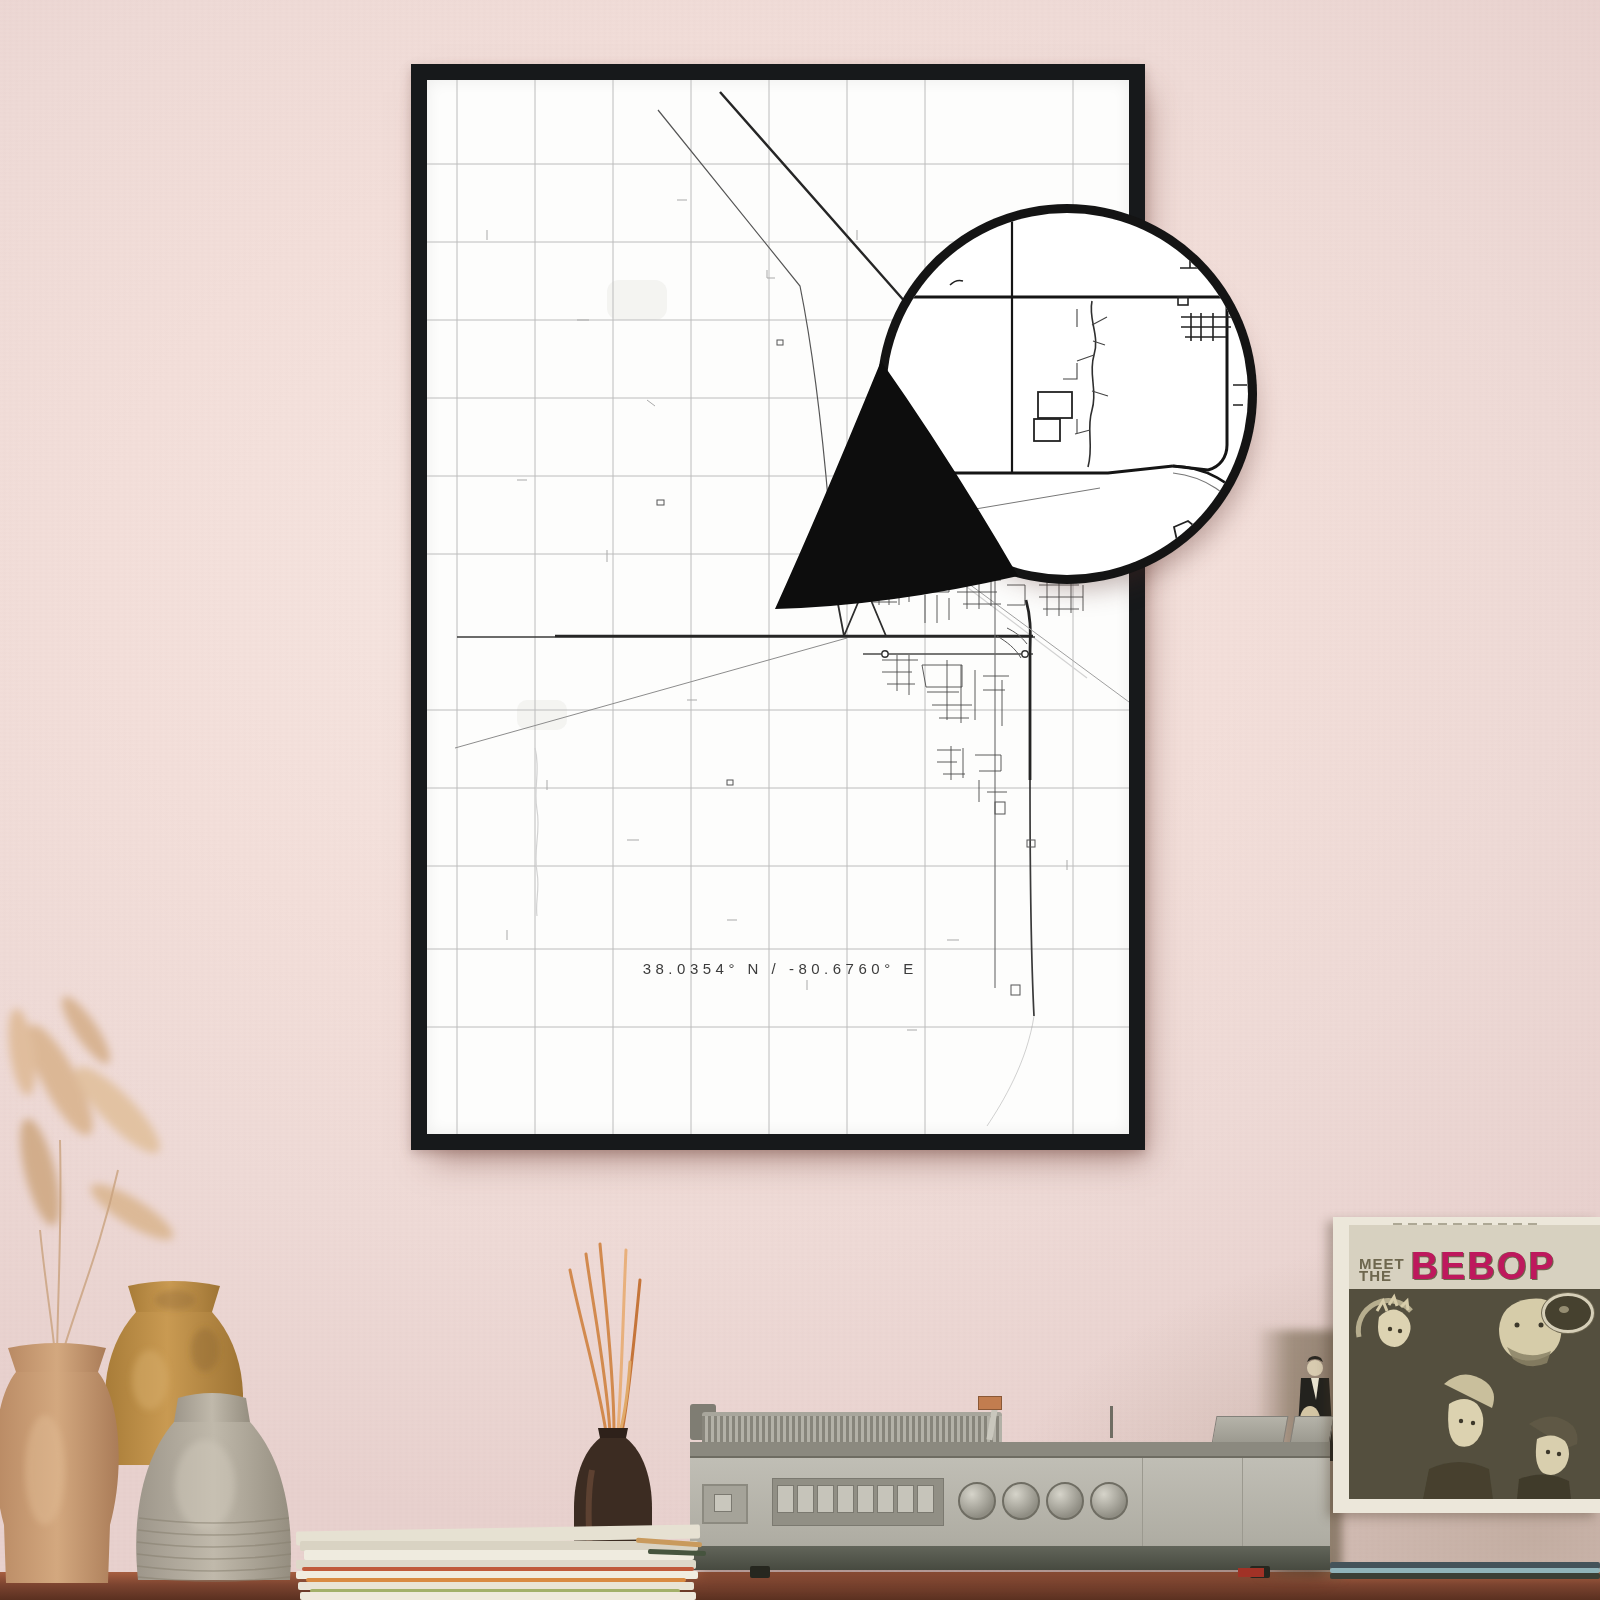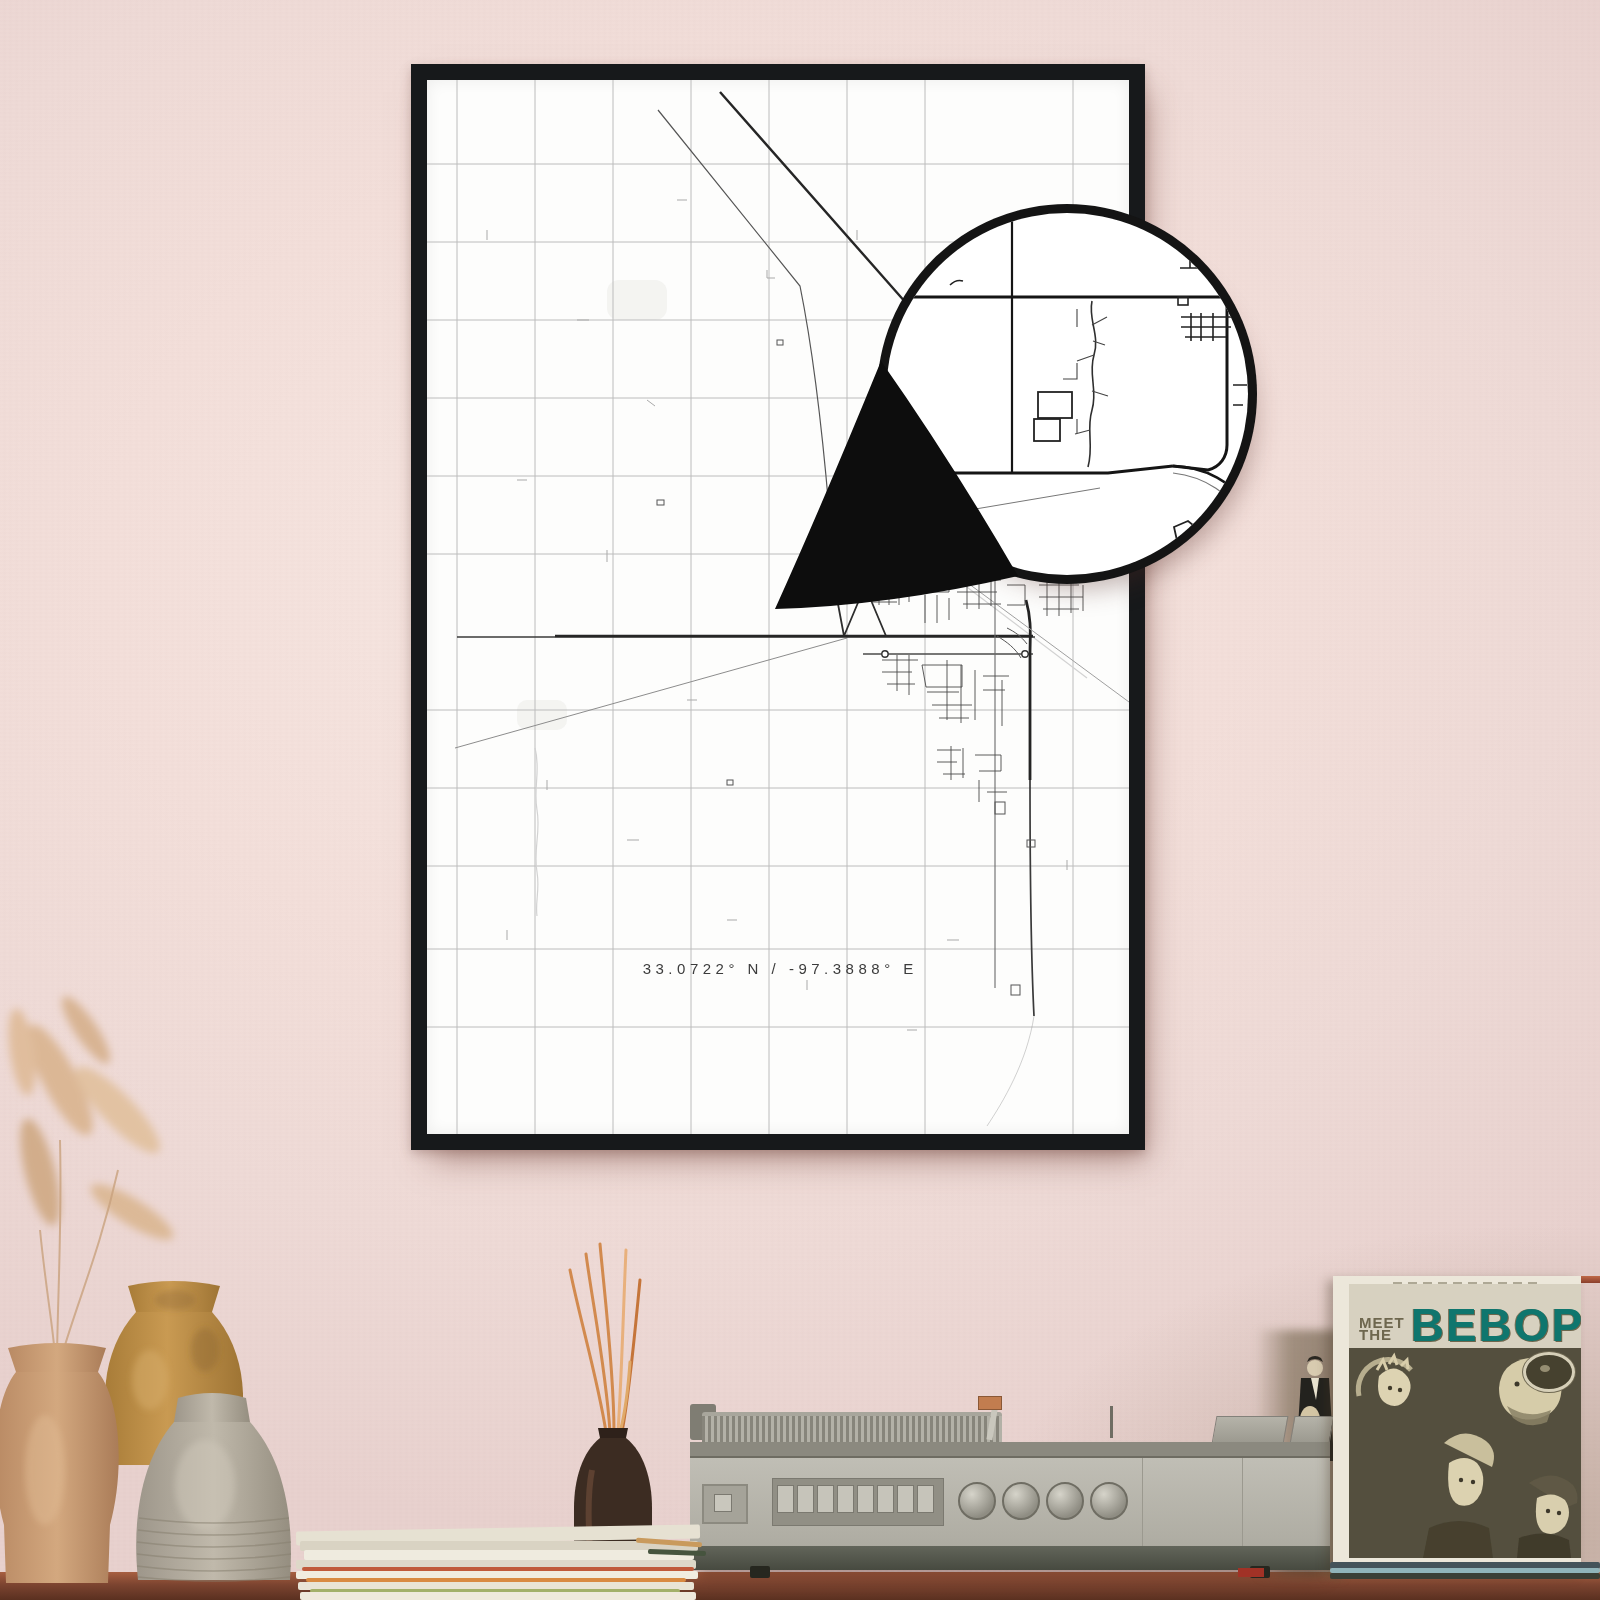--- a/index.html
+++ b/index.html
@@ -68,28 +68,28 @@
   .album-shadow{position:absolute;left:1256px;top:1330px;width:86px;height:248px;filter:blur(4px);
     background:linear-gradient(90deg,rgba(120,105,80,0),rgba(110,95,70,.55) 40%,rgba(95,82,60,.6));}
   .figurine{position:absolute;left:1290px;top:1356px;}
 
   
   .magazines{position:absolute;left:296px;top:1526px;width:408px;height:70px;}
   .mag{position:absolute;left:0;border-radius:2px;}
   .pencil{position:absolute;height:5px;border-radius:2px;}
 
   
-  .album{position:absolute;left:1333px;top:1276px;width:248px;height:296px;background:#ece7da;overflow:hidden;
+  .album{position:absolute;left:1333px;top:1217px;width:267px;height:296px;background:#ece7da;overflow:hidden;
     box-shadow:-6px 4px 10px rgba(70,55,35,.35);}
   .album-top-edge{position:absolute;left:1333px;top:1276px;width:267px;height:7px;background:linear-gradient(#c06a48,#8a3f2c);}
   .album-band{position:absolute;left:16px;top:8px;right:0;height:64px;background:#d7d1c0;display:flex;align-items:flex-end;padding:0 0 3px 10px;box-sizing:border-box;}
   .album-fineprint{position:absolute;left:60px;top:6px;width:150px;height:3px;opacity:.55;
     background:repeating-linear-gradient(90deg,#7a745c 0 9px,transparent 9px 15px);}
   .meet-the{font-weight:bold;font-size:15px;line-height:12px;color:#6e674e;letter-spacing:1px;margin-right:6px;margin-bottom:4px;}
-  .bebop{font-weight:bold;font-size:46px;line-height:40px;letter-spacing:2px;color:#0f766e;
+  .bebop{font-weight:bold;font-size:38px;line-height:40px;letter-spacing:2px;color:#be185d;
     text-shadow:1px 1px 0 #6d664c, -1px 0 0 #7a7257;white-space:nowrap;}
   .album-art{position:absolute;left:16px;top:72px;right:0;bottom:14px;background:#544f3e;}
   .album-credits{position:absolute;left:20px;top:66px;width:200px;height:3px;opacity:.5;
     background:repeating-linear-gradient(90deg,#6f6852 0 11px,transparent 11px 17px);}
   .badge{position:absolute;right:6px;top:76px;width:46px;height:34px;border-radius:50%;
     background:#46412f;border:3px solid #d6cfb8;box-shadow:0 0 0 1px #6f6852;}
   .badge::after{content:"";position:absolute;left:14px;top:10px;width:10px;height:7px;border-radius:50%;background:#b7ae8f;opacity:.7;}
 
   .flat-records{position:absolute;left:1330px;top:1560px;width:270px;height:22px;}
   .fr{position:absolute;left:0;width:270px;border-radius:2px;}
@@ -182,21 +182,21 @@
           <rect x="584" y="905" width="9" height="10"></rect>
           <rect x="470" y="300" width="6" height="5"></rect>
           <rect x="230" y="420" width="7" height="5"></rect>
           <rect x="350" y="260" width="6" height="5"></rect>
           <rect x="520" y="180" width="6" height="6"></rect>
           <rect x="600" y="760" width="8" height="7"></rect>
           <rect x="300" y="700" width="6" height="5"></rect>
         </g>
       </svg>
       <div class="poster-text">
-        <div class="poster-coords">33.0722° N / -97.3888° E</div>
+        <div class="poster-coords">38.0354° N / -80.6760° E</div>
       </div>
     </div>
   </div>
 
   <div class="magnifier">
     <svg width="362" height="362" viewBox="0 0 362 362">
       <g stroke="#151515" fill="none">
         <path d="M126,0 V260" stroke-width="2.2"></path>
         <path d="M8,84 H341" stroke-width="3"></path>
         <path d="M341,84 V232 C341,244 334,254 322,257 L287,253" stroke-width="3"></path>

